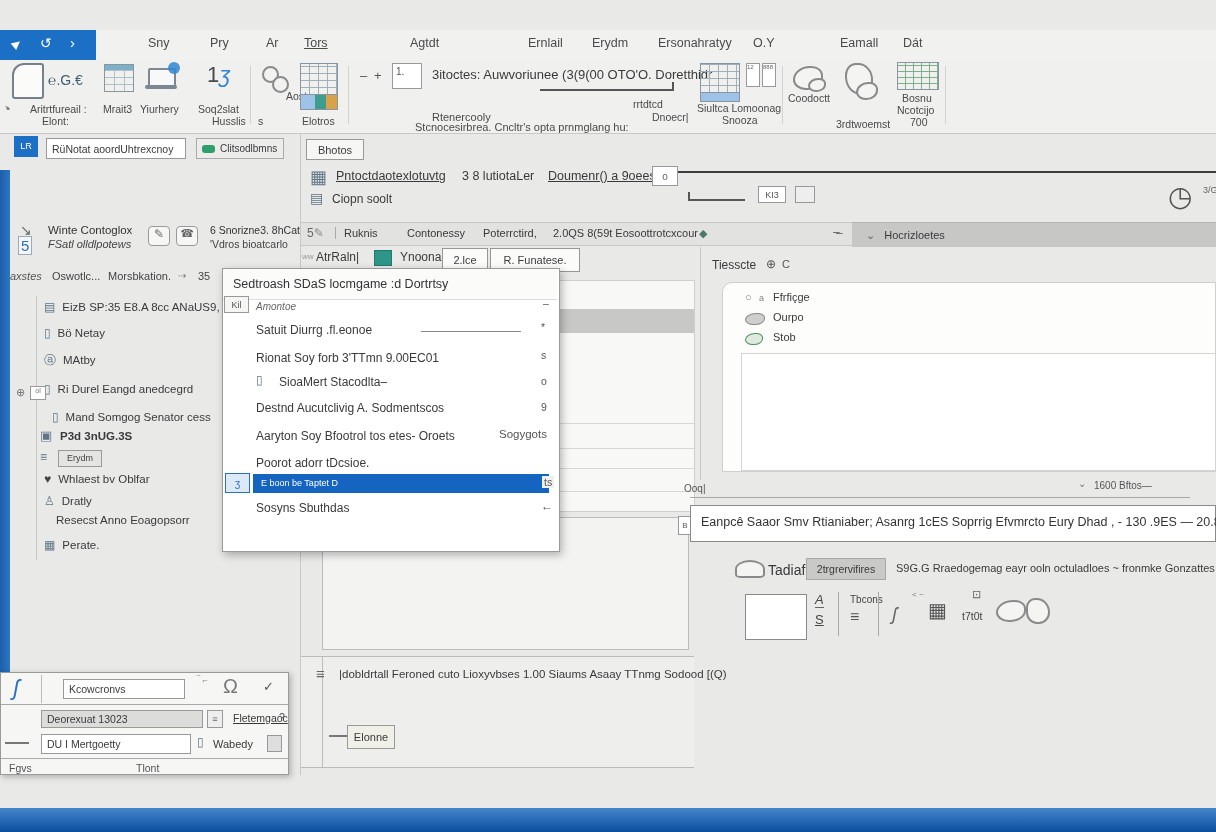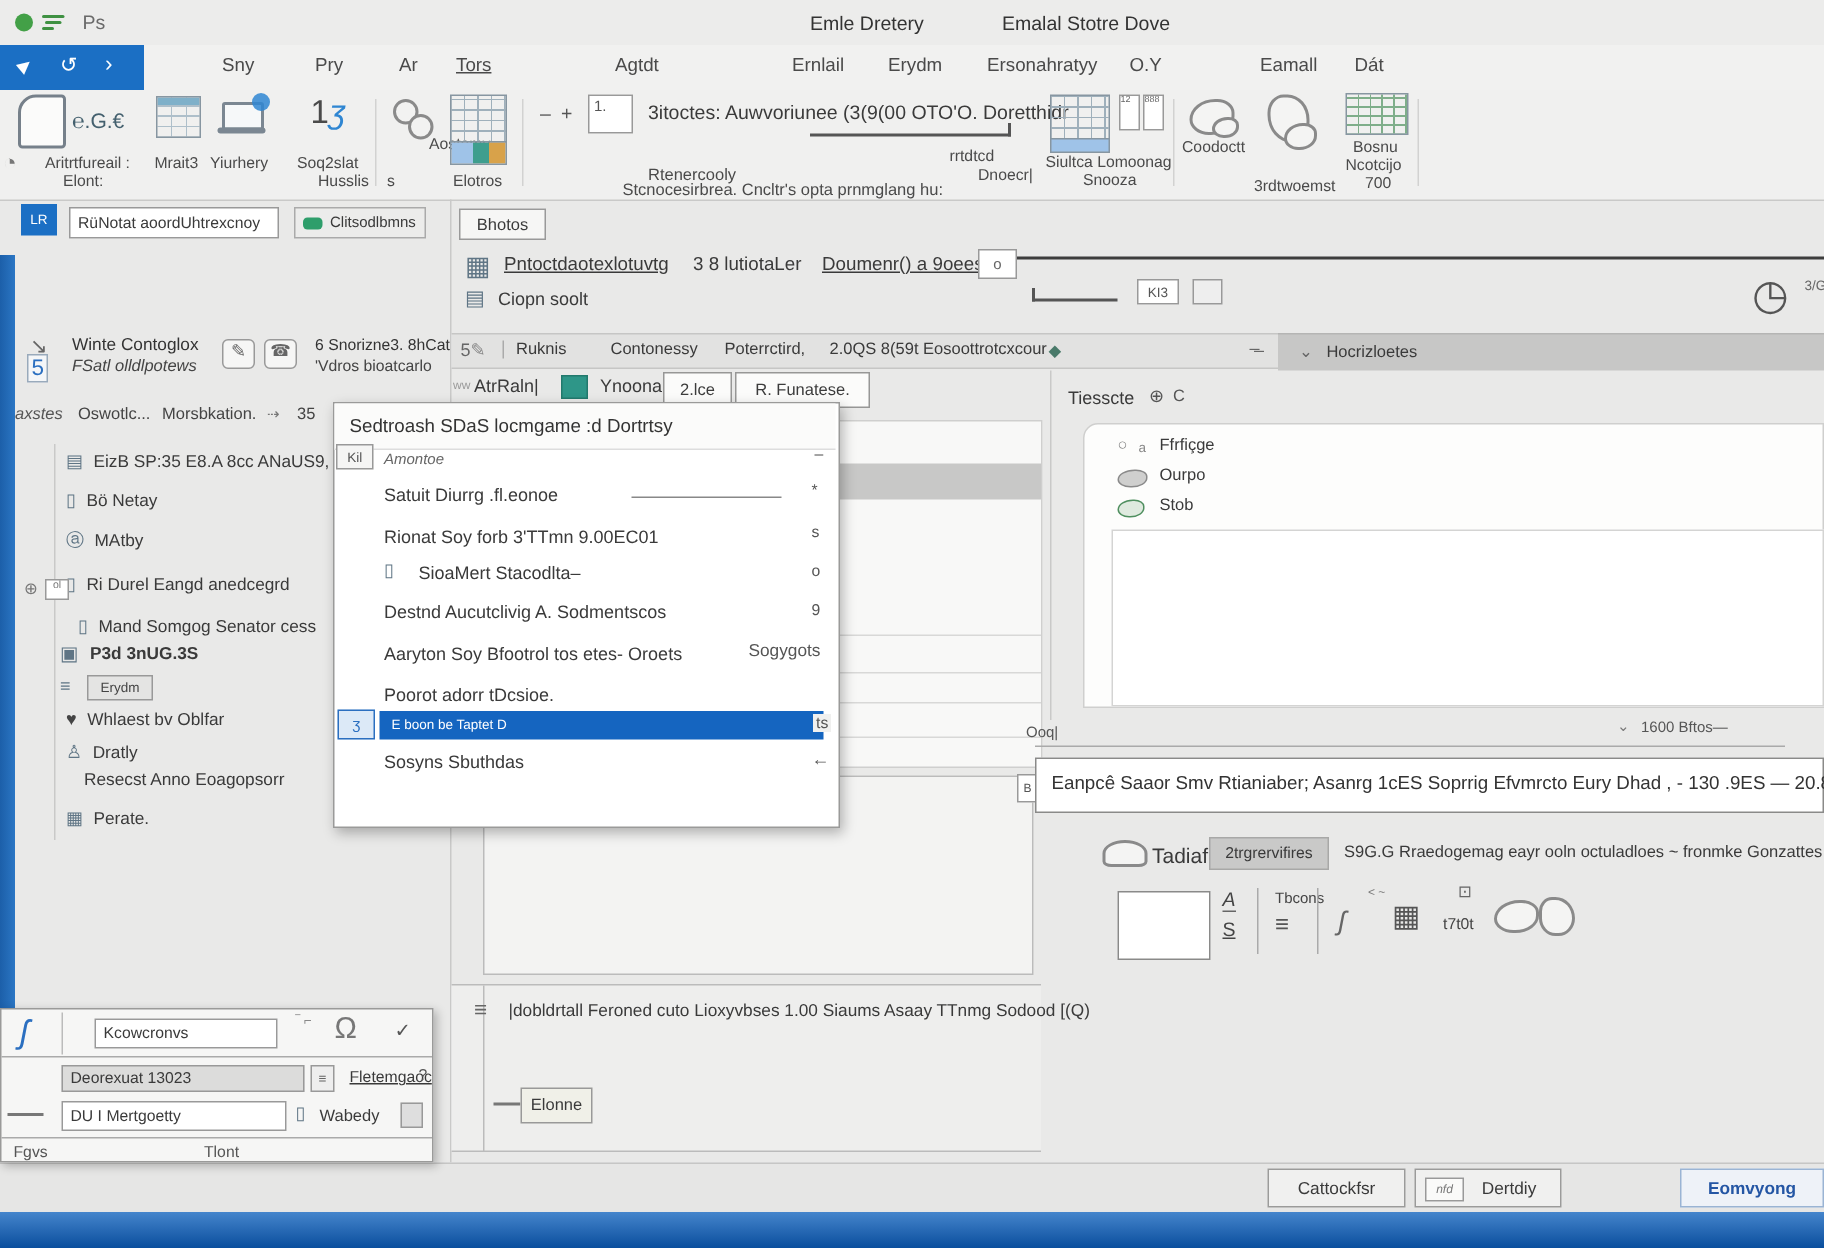--- a/index.html
+++ b/index.html
@@ -59,31 +59,20 @@
   .bluestrip{position:absolute;left:0;top:808px;width:1216px;height:24px;background:linear-gradient(#4585cc,#0a4e9d);z-index:30;}
   
   .mini{position:absolute;left:0;top:672px;width:289px;height:103px;background:#f6f6f5;border:1px solid #9a9a99;box-shadow:2px 2px 6px rgba(0,0,0,.25);z-index:40;box-sizing:border-box;}
   .field{position:absolute;border:1px solid #999;font-size:10.5px;color:#3a3a3a;box-sizing:border-box;}
 </style>
 </head>
 <body>
 
 <div class="screen">
 
-  <div class="titlebar">
-    <span class="dot" style="left:10px;top:9px;"></span>
-    <span>
-      <span class="hbar" style="left:28px;top:10px;"></span>
-      <span class="hbar" style="left:30px;top:14px;width:11px;"></span>
-      <span class="hbar" style="left:28px;top:18px;width:8px;"></span>
-    </span>
-    <span class="abs t13 grey" style="left:55px;top:7px;">Ps</span>
-    <span class="abs t13 dark" style="left:540px;top:8px;">Emle Dretery</span>
-    <span class="abs t13 dark" style="left:668px;top:8px;">Emalal Stotre Dove</span>
-  </div>
 
   <div class="tabrow">
     <div class="bluechip">
       <span class="abs" style="left:12px;top:7px;font-size:11px;transform:rotate(-40deg);">▶</span>
       <span class="abs" style="left:40px;top:5px;font-size:14px;">↺</span>
       <span class="abs" style="left:70px;top:4px;font-size:15px;">›</span>
     </div>
     <span class="rtab" style="left:148px;">Sny</span>
     <span class="rtab" style="left:210px;">Pry</span>
     <span class="rtab" style="left:266px;">Ar</span>
@@ -361,24 +350,15 @@
     <span class="abs" style="left:4px;top:69px;width:24px;height:2px;background:#777;"></span>
     <div class="field" style="left:40px;top:61px;width:150px;height:20px;background:#fff;line-height:19px;padding-left:5px;">DU I Mertgoetty</div>
     <span class="abs" style="left:196px;top:62px;font-size:12px;color:#5f7585;">▯</span>
     <span class="abs" style="left:212px;top:65px;font-size:11px;color:#3a3a3a;">Wabedy</span>
     <span class="abs b" style="left:266px;top:62px;width:15px;height:17px;background:#dedede;"></span>
     <div class="abs hline" style="left:0;top:85px;width:287px;background:#aaa;"></div>
     <span class="abs" style="left:8px;top:89px;font-size:10.5px;color:#555;">Fgvs</span>
     <span class="abs" style="left:135px;top:89px;font-size:10.5px;color:#555;">Tlont</span>
   </div>
 
-  <div class="bottomb">
-    <span class="bbtn" style="left:845px;width:92px;"><span>Cattockfsr</span></span>
-    <span class="bbtn" style="left:943px;width:98px;">
-      <span style="position:absolute;left:6px;top:5px;width:24px;height:14px;border:1px solid #999;background:#fafaf9;font-size:8px;line-height:13px;color:#777;font-style:italic;">nfd</span>
-      <span style="padding-left:28px;">Dertdiy</span>
-    </span>
-
-    <span class="bbtn" style="left:1120px;width:96px;background:#eef2f8;border-color:#9ab4d4;color:#2456a4;font-weight:bold;"><span>Eomvyong</span></span>
-  </div>
   <div class="bluestrip"></div>
 
 </div>
 
 </body></html>

